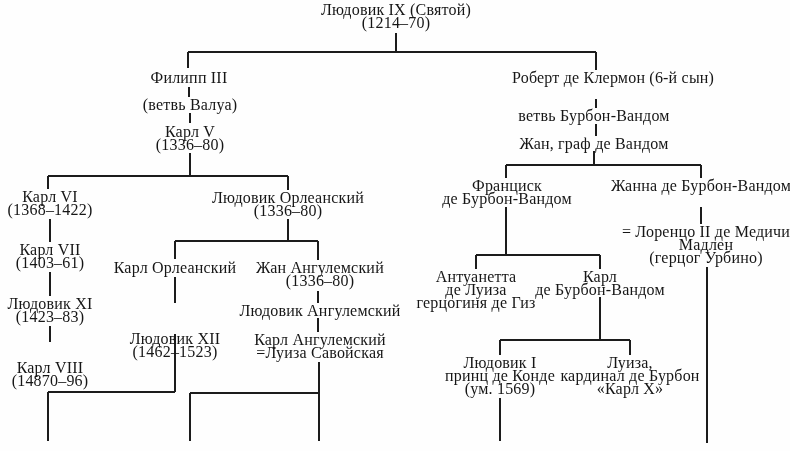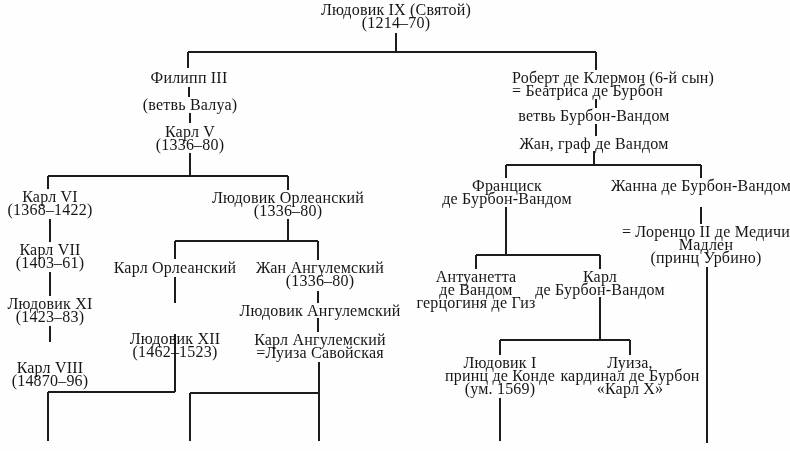--- a/index.html
+++ b/index.html
@@ -133,43 +133,42 @@
       </div>
       <div class="node" style="left: 320px; top: 304px;">
         <span class="nl">Людовик Ангулемский</span>
       </div>
       <div class="node" style="left: 320px; top: 333px;">
         <span class="nl">Карл Ангулемский</span>
         <span class="nl">=Луиза Савойская</span>
       </div>
       <div class="node left" style="left: 512px; top: 71px;">
         <span class="nl">Роберт де Клермон (6-й сын)</span>
-        <span class="nl">= Беатриса де Бурбон</span>
       </div>
       <div class="node" style="left: 594px; top: 109px;">
         <span class="nl">ветвь Бурбон-Вандом</span>
       </div>
       <div class="node" style="left: 594px; top: 137px;">
         <span class="nl">Жан, граф де Вандом</span>
       </div>
       <div class="node" style="left: 507px; top: 179px;">
         <span class="nl">Франциск</span>
         <span class="nl">де Бурбон-Вандом</span>
       </div>
       <div class="node" style="left: 701px; top: 179px;">
         <span class="nl">Жанна де Бурбон-Вандом</span>
       </div>
       <div class="node" style="left: 706px; top: 225px;">
         <span class="nl">= Лоренцо II де Медичи</span>
         <span class="nl">Мадлен</span>
-        <span class="nl">(принц Урбино)</span>
+        <span class="nl">(герцог Урбино)</span>
       </div>
       <div class="node" style="left: 476px; top: 270px;">
         <span class="nl">Антуанетта</span>
-        <span class="nl">де Вандом</span>
+        <span class="nl">де Луиза</span>
         <span class="nl">герцогиня де Гиз</span>
       </div>
       <div class="node" style="left: 600px; top: 270px;">
         <span class="nl">Карл</span>
         <span class="nl">де Бурбон-Вандом</span>
       </div>
       <div class="node" style="left: 500px; top: 356px;">
         <span class="nl">Людовик I</span>
         <span class="nl">принц де Конде</span>
         <span class="nl">(ум. 1569)</span>

